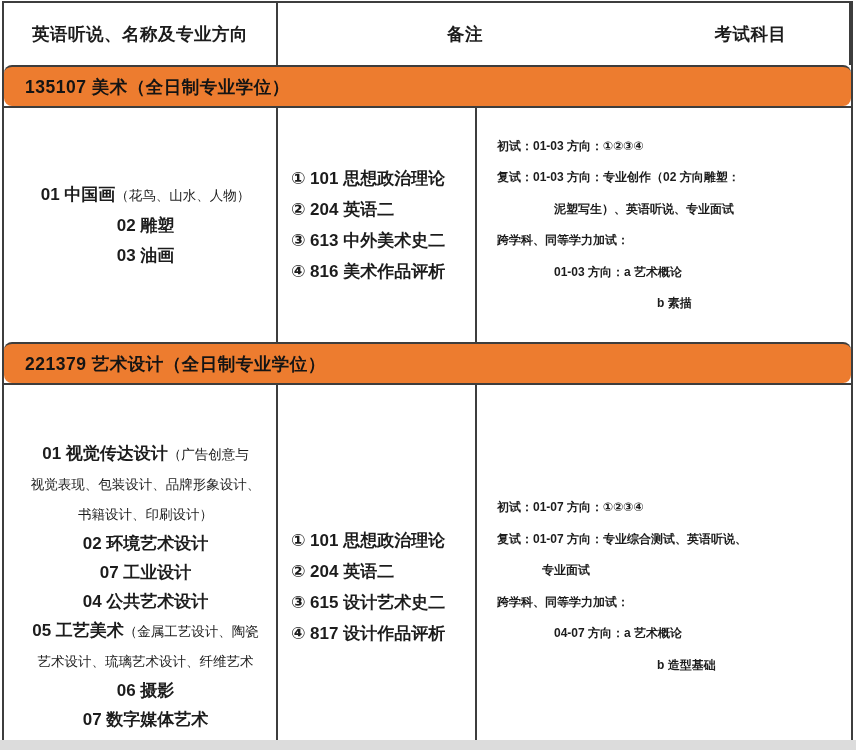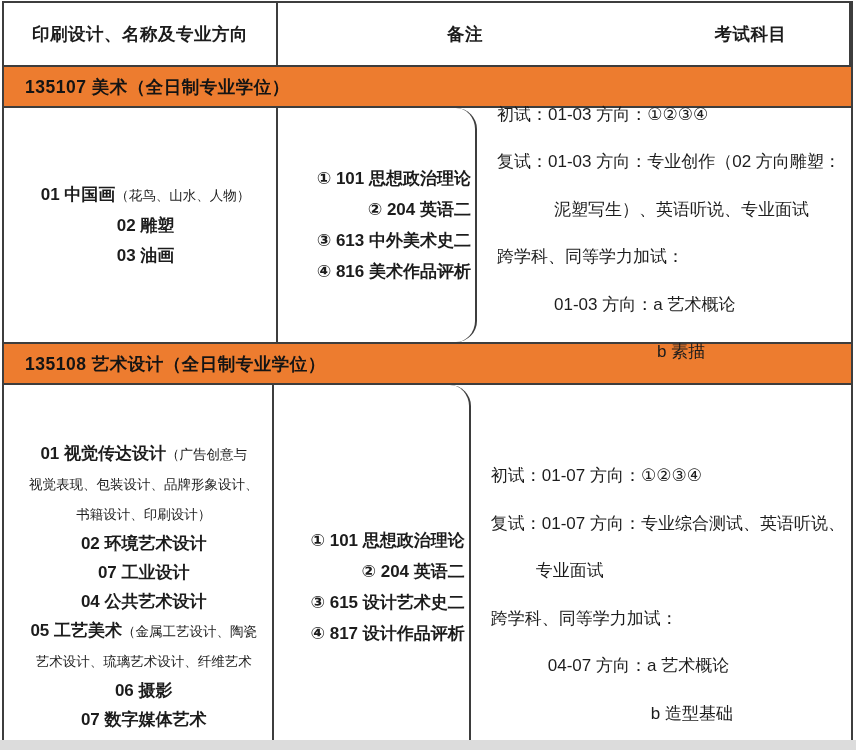--- a/index.html
+++ b/index.html
@@ -19,47 +19,47 @@
   .c2{width:199px;border-right:2px solid #3d3d3d;}
   .c3{flex:1;}
   
   .header-row{height:62px;}
   .header-row .cell{align-items:center;justify-content:center;}
   .hdr{font-size:17.5px;font-weight:bold;letter-spacing:0.5px;}
   
   .band{
     height:41px;background:#ED7C2F;display:flex;align-items:center;
     padding-left:21px;font-size:17.5px;font-weight:bold;color:#141414;
-    box-sizing:border-box;letter-spacing:0.5px;
+    box-sizing:border-box;letter-spacing:0.5px;border-radius:8px;
   }
   
   .row1{height:236px;}
   .row2{height:405px;}
   .body .c1{padding-left:17px;padding-right:6px;align-items:center;}
-  .body .c2{padding-left:13px;padding-right:4px;align-items:flex-end;border-radius:21px;}
+  .body .c2{padding-left:13px;padding-right:14px;align-items:flex-start;}
   .body .c3{padding-left:20px;padding-right:6px;align-items:flex-start;}
   .line{line-height:30px;font-size:17px;font-weight:600;white-space:nowrap;}
   .row2 .c1 .line{line-height:29px;}
   .note{font-size:13.5px;font-weight:500;}
   .subj{line-height:31px;font-size:17px;font-weight:600;white-space:nowrap;}
-  .rline{line-height:31.5px;font-size:17px;font-weight:400;white-space:nowrap;margin-top:16px;}
+  .rline{line-height:31.5px;font-size:12px;font-weight:700;white-space:nowrap;}
   .ind-a{padding-left:57px;}
   .ind-b{padding-left:160px;}
   .ind-c{padding-left:45px;}
   
   .scan-strip{position:absolute;left:0;top:740px;width:856px;height:10px;background:#dcdcdc;}
 </style>
 </head>
 <body>
 
 <div class="tbl">
 
   <div class="row header-row">
     <div class="cell c1">
-      <span class="hdr">印刷设计、名称及专业方向</span>
+      <span class="hdr">英语听说、名称及专业方向</span>
     </div>
     <div class="cell c3">
       <span class="hdr">备注</span>
     </div>
     <div class="cell c2">
       <span class="hdr">考试科目</span>
     </div>
   </div>
 
   <div class="band">135107 美术（全日制专业学位）</div>
@@ -79,21 +79,21 @@
     <div class="cell c3">
       <div class="rline">初试：01-03 方向：①②③④</div>
       <div class="rline">复试：01-03 方向：专业创作（02 方向雕塑：</div>
       <div class="rline ind-a">泥塑写生）、英语听说、专业面试</div>
       <div class="rline">跨学科、同等学力加试：</div>
       <div class="rline ind-a">01-03 方向：a 艺术概论</div>
       <div class="rline ind-b">b 素描</div>
     </div>
   </div>
 
-  <div class="band">135108 艺术设计（全日制专业学位）</div>
+  <div class="band">221379 艺术设计（全日制专业学位）</div>
 
   <div class="row row2 body">
     <div class="cell c1">
       <div class="line"><span>01 视觉传达设计</span><span class="note">（广告创意与</span></div>
       <div class="line"><span class="note">视觉表现、包装设计、品牌形象设计、</span></div>
       <div class="line"><span class="note">书籍设计、印刷设计）</span></div>
       <div class="line"><span>02 环境艺术设计</span></div>
       <div class="line"><span>07 工业设计</span></div>
       <div class="line"><span>04 公共艺术设计</span></div>
       <div class="line"><span>05 工艺美术</span><span class="note">（金属工艺设计、陶瓷</span></div>

